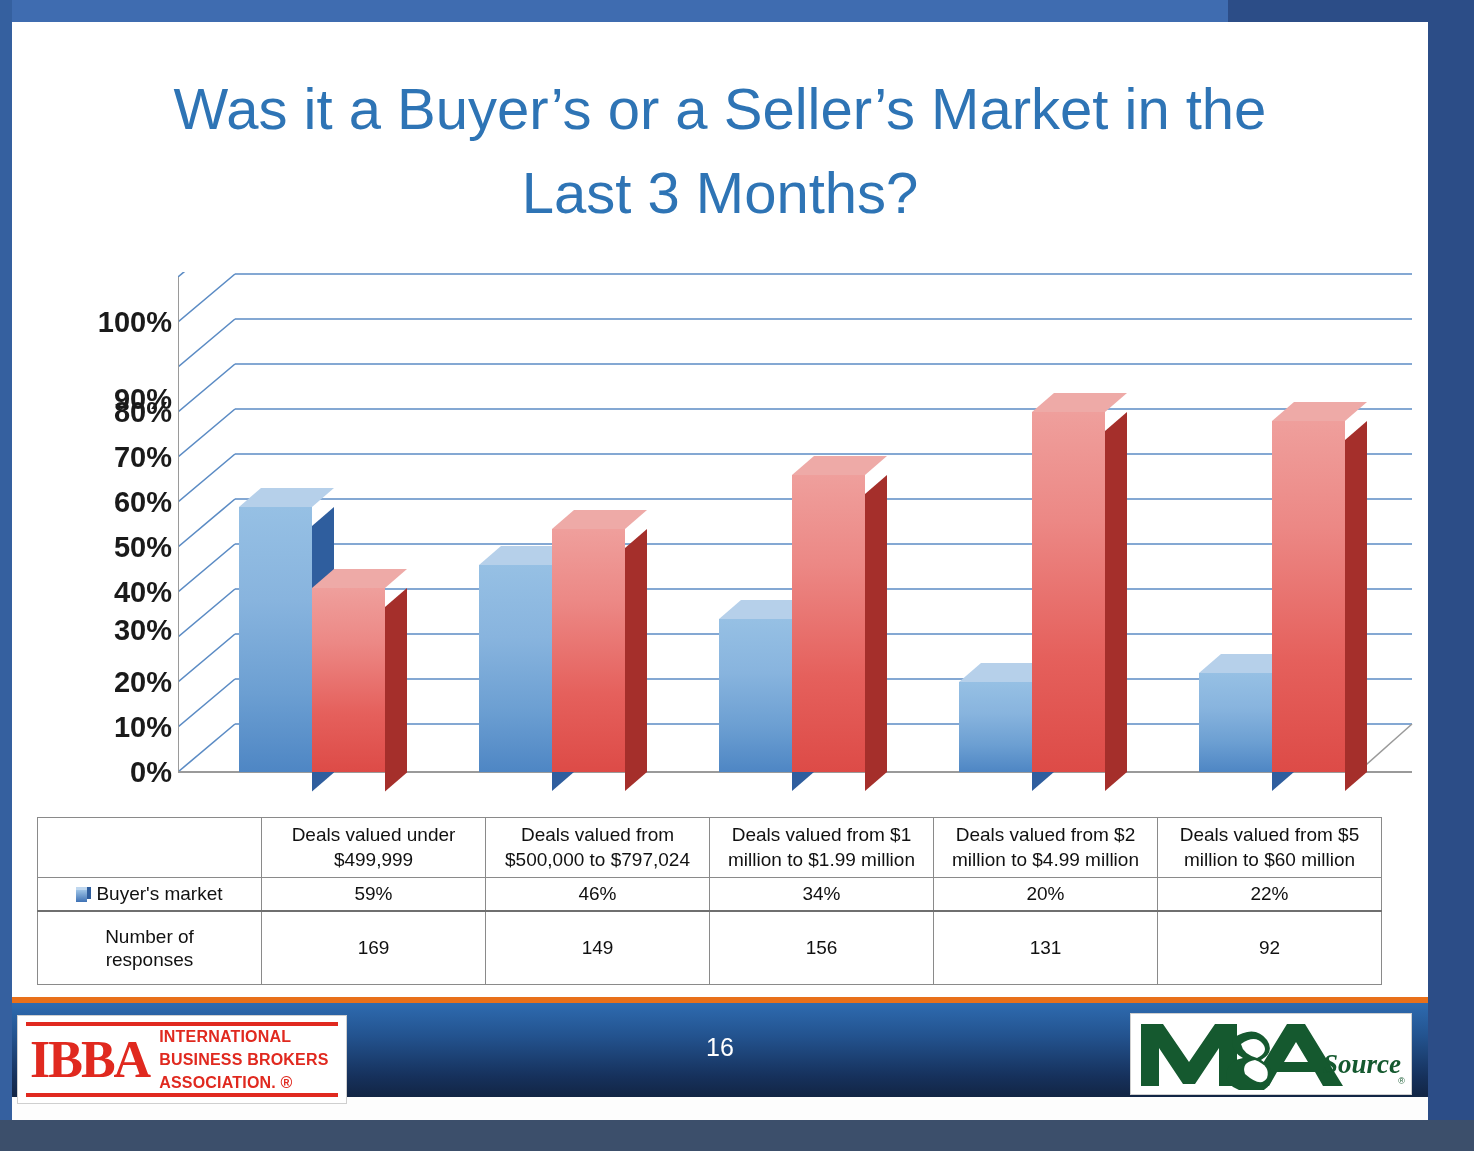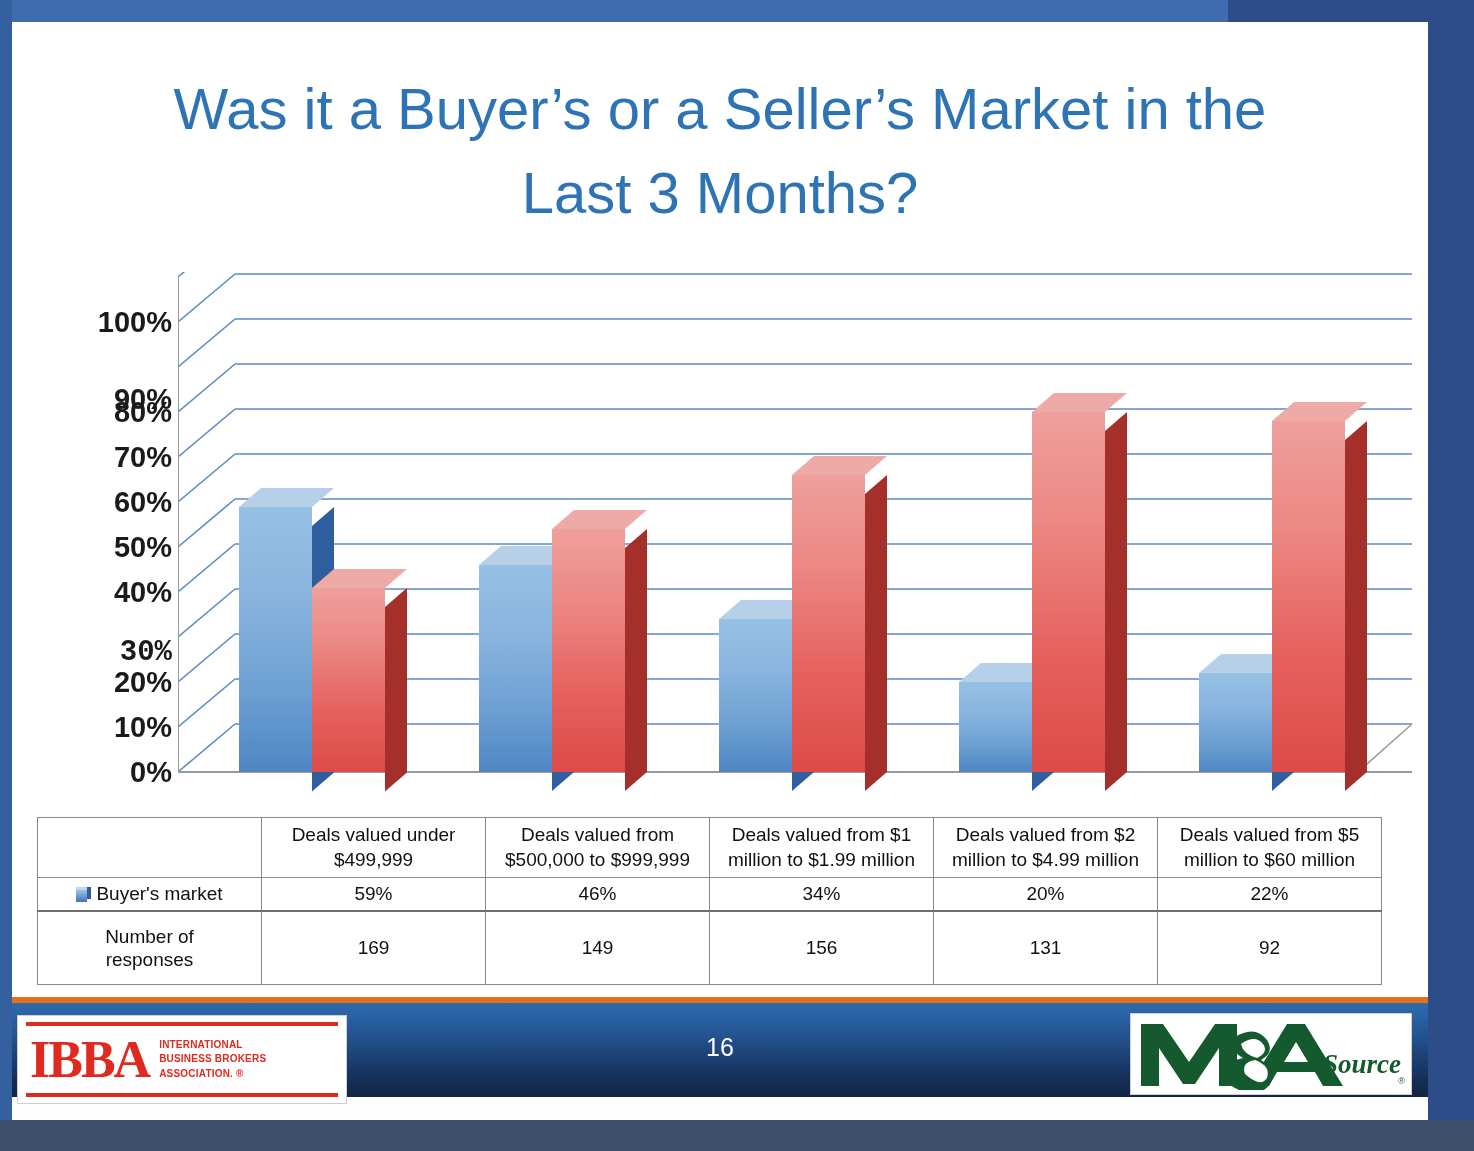--- a/index.html
+++ b/index.html
@@ -42,21 +42,21 @@
     display:flex;align-items:center;
   }
   .ibba-rule{position:absolute;left:8px;right:8px;height:4px;background:#e0291f;}
   .ibba-rule.t{top:6px;}
   .ibba-rule.b{bottom:6px;}
   .ibba-mark{
     font-family:"Liberation Serif",serif;font-weight:bold;font-size:52px;color:#e0291f;
     letter-spacing:-2px;margin-left:12px;line-height:1;
   }
   .ibba-words{
-    margin-left:10px;color:#e0291f;font-size:10px;font-weight:bold;line-height:1.45;
+    margin-left:10px;color:#e0291f;font-size:16px;font-weight:bold;line-height:1.45;
     letter-spacing:.2px;
   }
 
   
   .mas-logo{
     position:absolute;right:16px;top:10px;width:282px;height:82px;background:#ffffff;
     border:1px solid #cfcfcf;box-sizing:border-box;overflow:hidden;
   }
   .mas-svgwrap{position:absolute;left:6px;top:4px;}
   .mas-source{
@@ -122,21 +122,21 @@
     <div class="title">
       <div>Was it a Buyer’s or a Seller’s Market in the</div>
       <div>Last 3 Months?</div>
     </div>
 
     <div class="chart">
       <div class="yaxis-labels" id="yaxis">
           <div class="ylab" style="top: 500px;">0%</div>
           <div class="ylab" style="top: 455px;">10%</div>
           <div class="ylab" style="top: 410px;">20%</div>
-          <div class="ylab" style="top: 380px; font-family: Liberation Mono, monospace;">30%</div>
+          <div class="ylab" style="top: 358px;">30%</div>
           <div class="ylab" style="top: 320px;">40%</div>
           <div class="ylab" style="top: 275px;">50%</div>
           <div class="ylab" style="top: 230px;">60%</div>
           <div class="ylab" style="top: 185px;">70%</div>
           <div class="ylab" style="top: 140px;">80%</div>
           <div class="ylab" style="top: 95px; margin-top: 32px;">90%</div>
           <div class="ylab" style="top: 50px;">100%</div>
         </div>
       <div class="plot">
         <svg id="gridsvg" width="1240" height="545">
@@ -268,21 +268,21 @@
       <table class="data">
         <tbody>
           <tr>
             <td class="blank"></td>
             <td class="cathead">
               <div>Deals valued under</div>
               <div>$499,999</div>
             </td>
             <td class="cathead">
               <div>Deals valued from</div>
-              <div>$500,000 to $999,999</div>
+              <div>$500,000 to $797,024</div>
             </td>
             <td class="cathead">
               <div>Deals valued from $1</div>
               <div>million to $1.99 million</div>
             </td>
             <td class="cathead">
               <div>Deals valued from $2</div>
               <div>million to $4.99 million</div>
             </td>
             <td class="cathead">

